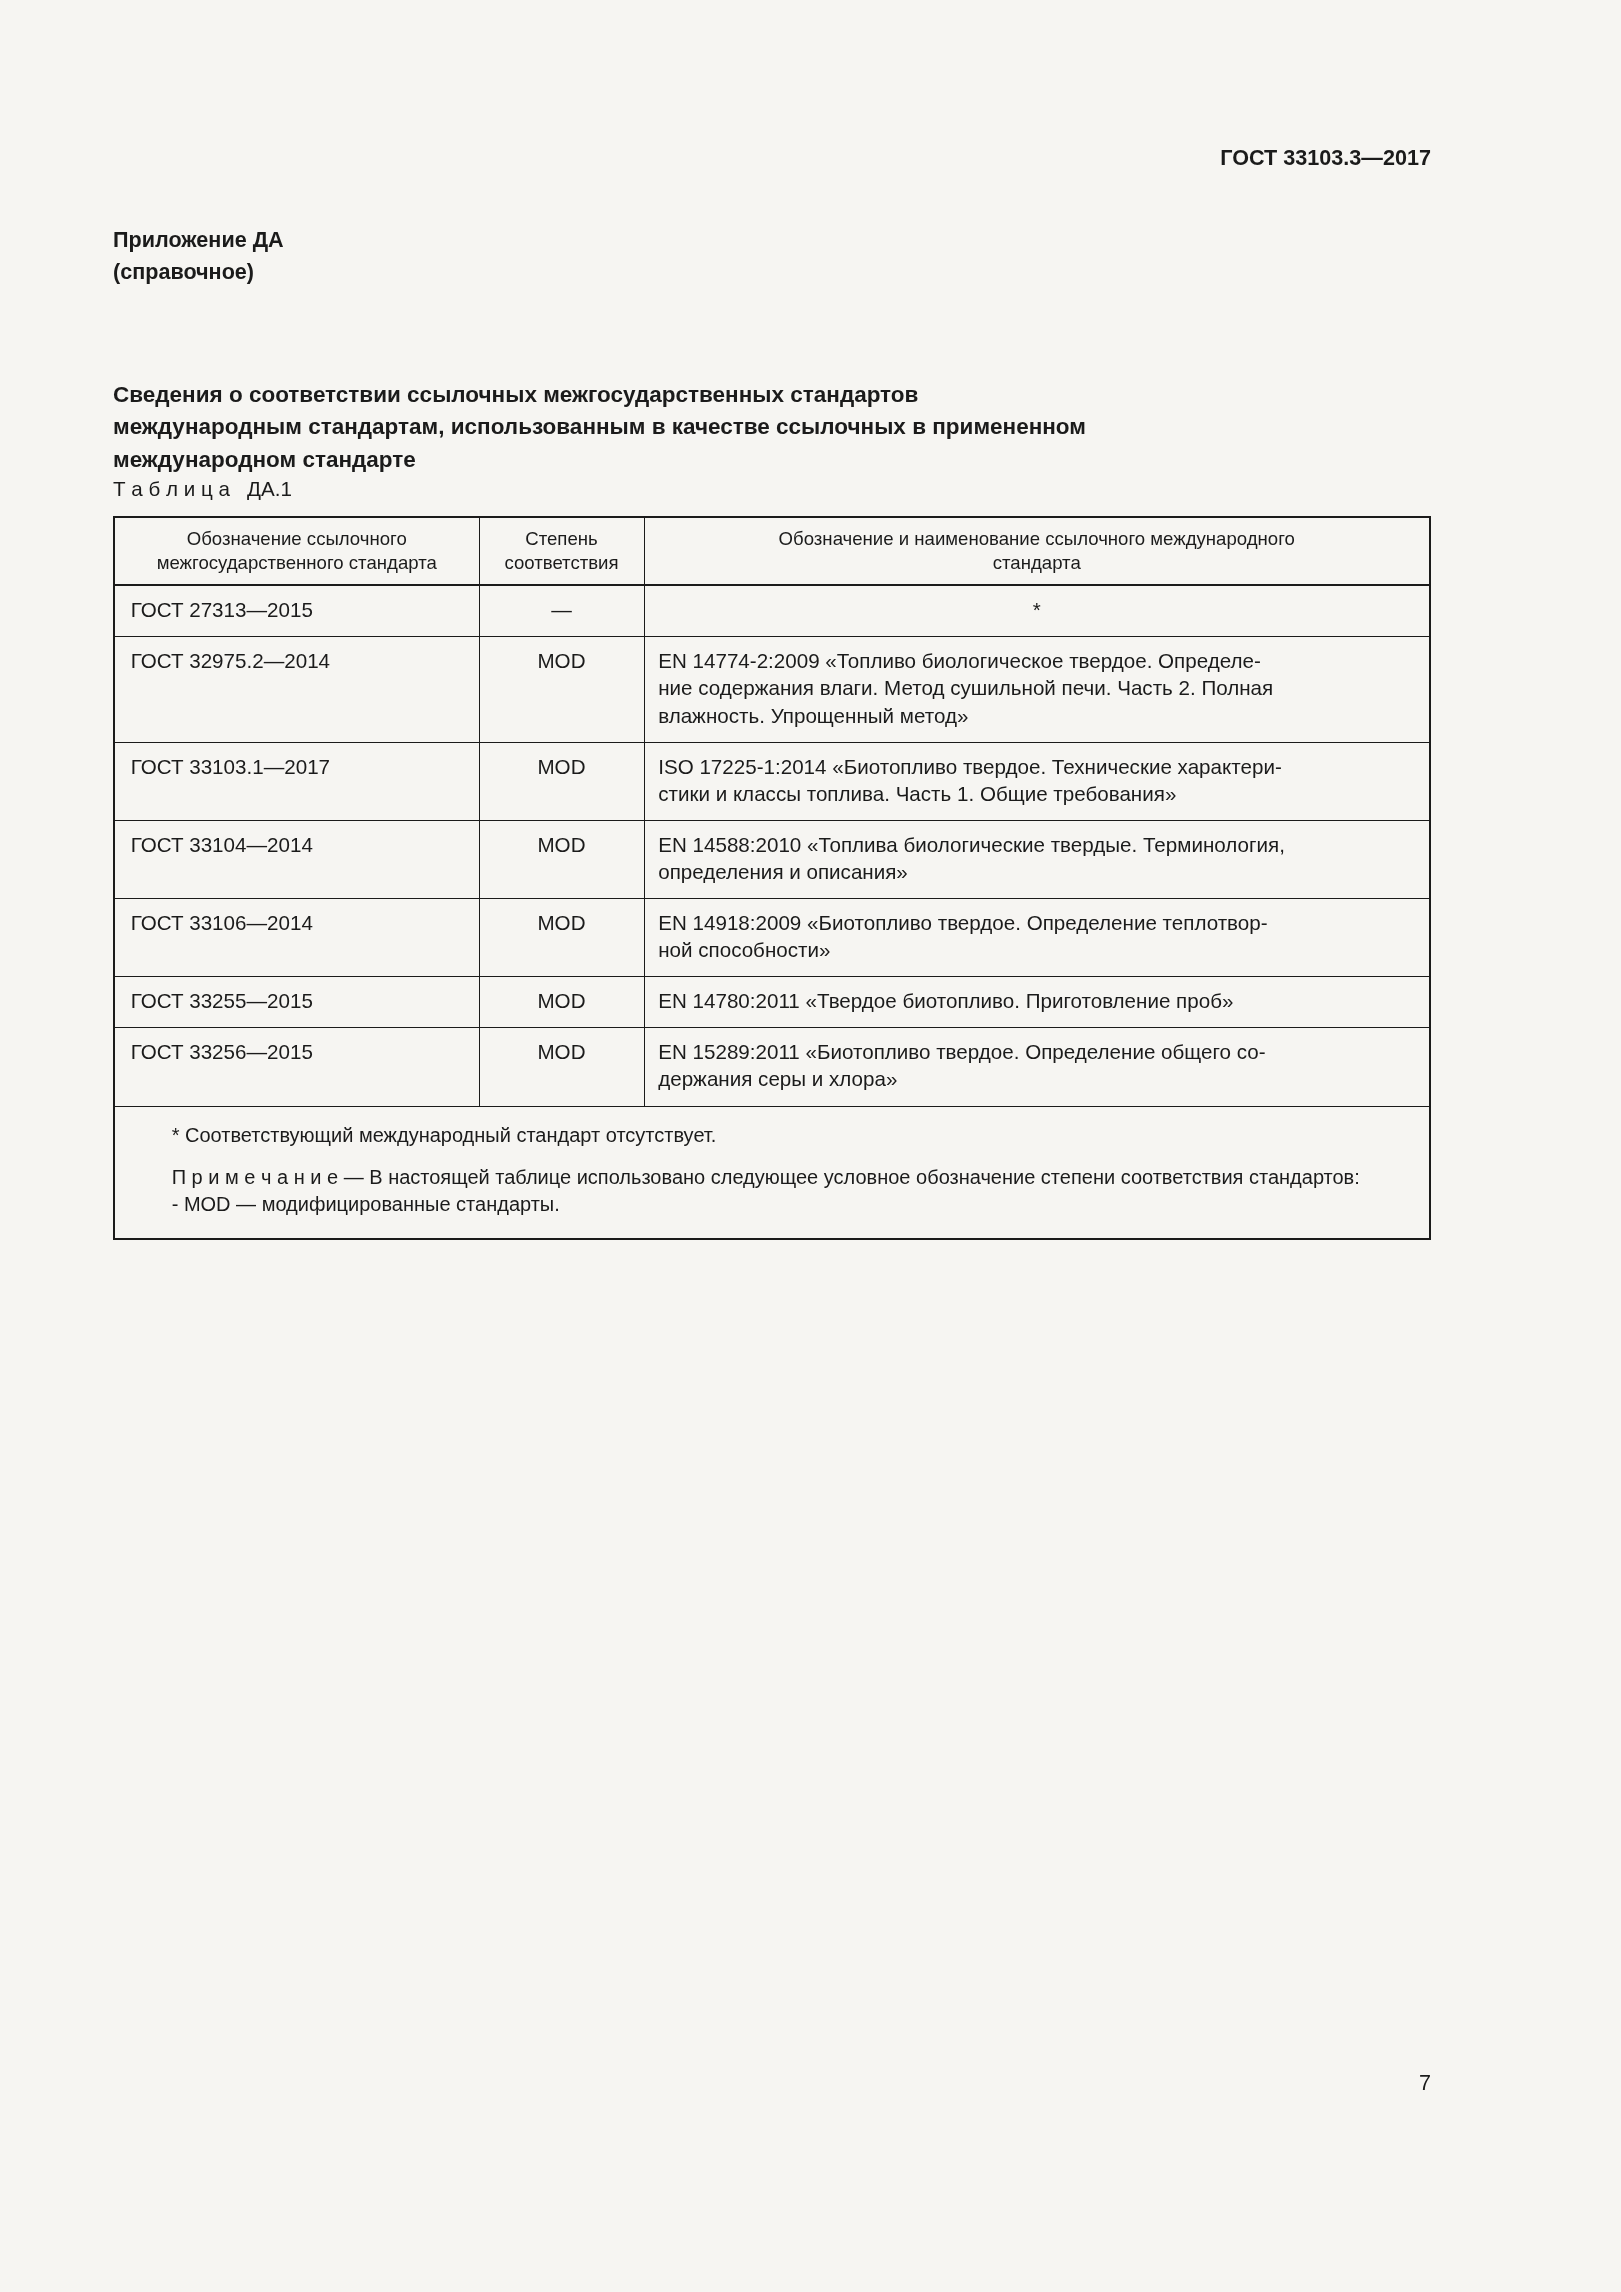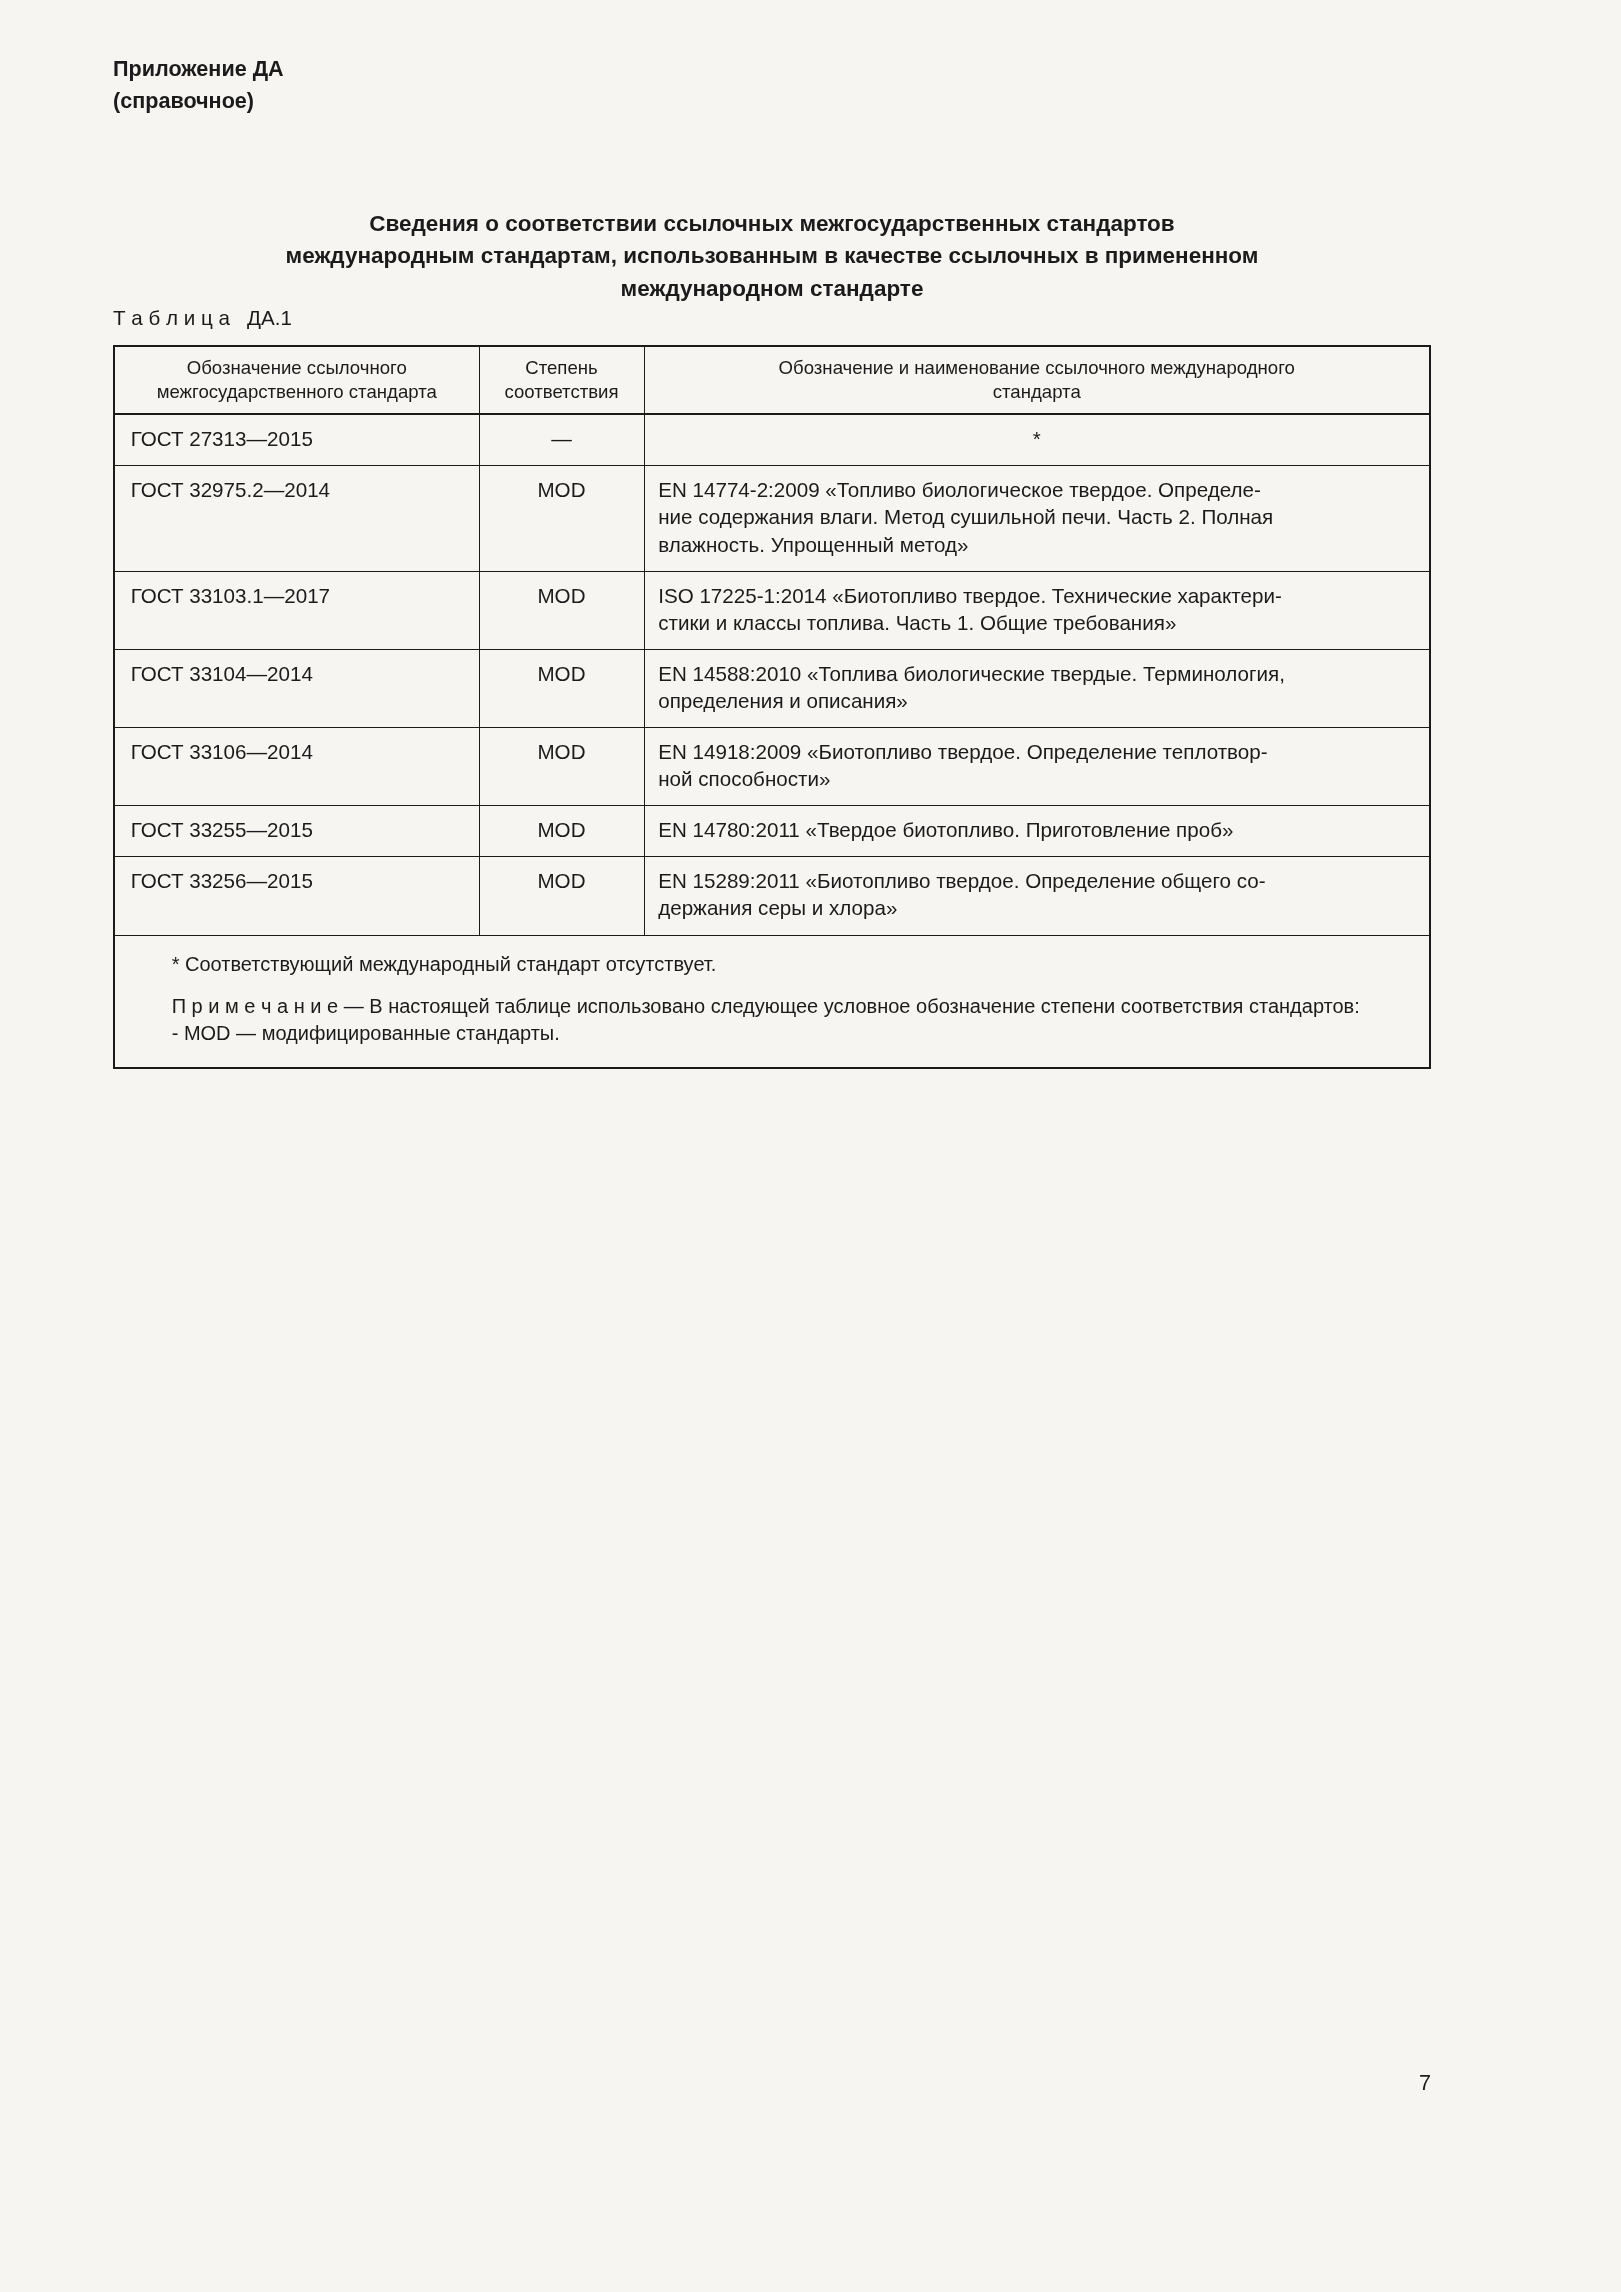--- a/index.html
+++ b/index.html
@@ -23,21 +23,20 @@
   .appendix {
     margin-top: 53px;
     text-align: left;
     font-weight: bold;
     font-size: 21.6px;
     line-height: 1.5;
   }
 
   .sect-title {
     margin-top: 90px;
-    text-align: center;
     font-weight: bold;
     font-size: 22.5px;
     line-height: 1.45;
     white-space: pre-line;
   }
 
   .caption {
     font-size: 20.6px;
     white-space: pre;
   }
@@ -84,20 +83,21 @@
     top: 2070px;
     right: 190px;
     font-size: 21.6px;
   }
 </style>
 </head>
 <body>
 
 <div class="content">
 
+  <div class="docref">ГОСТ 33103.3—2017</div>
 
   <div class="appendix">
     <div>Приложение ДА</div>
     <div>(справочное)</div>
   </div>
 
   <div class="sect-title">Сведения о соответствии ссылочных межгосударственных стандартов
 международным стандартам, использованным в качестве ссылочных в примененном
 международном стандарте</div>
 

